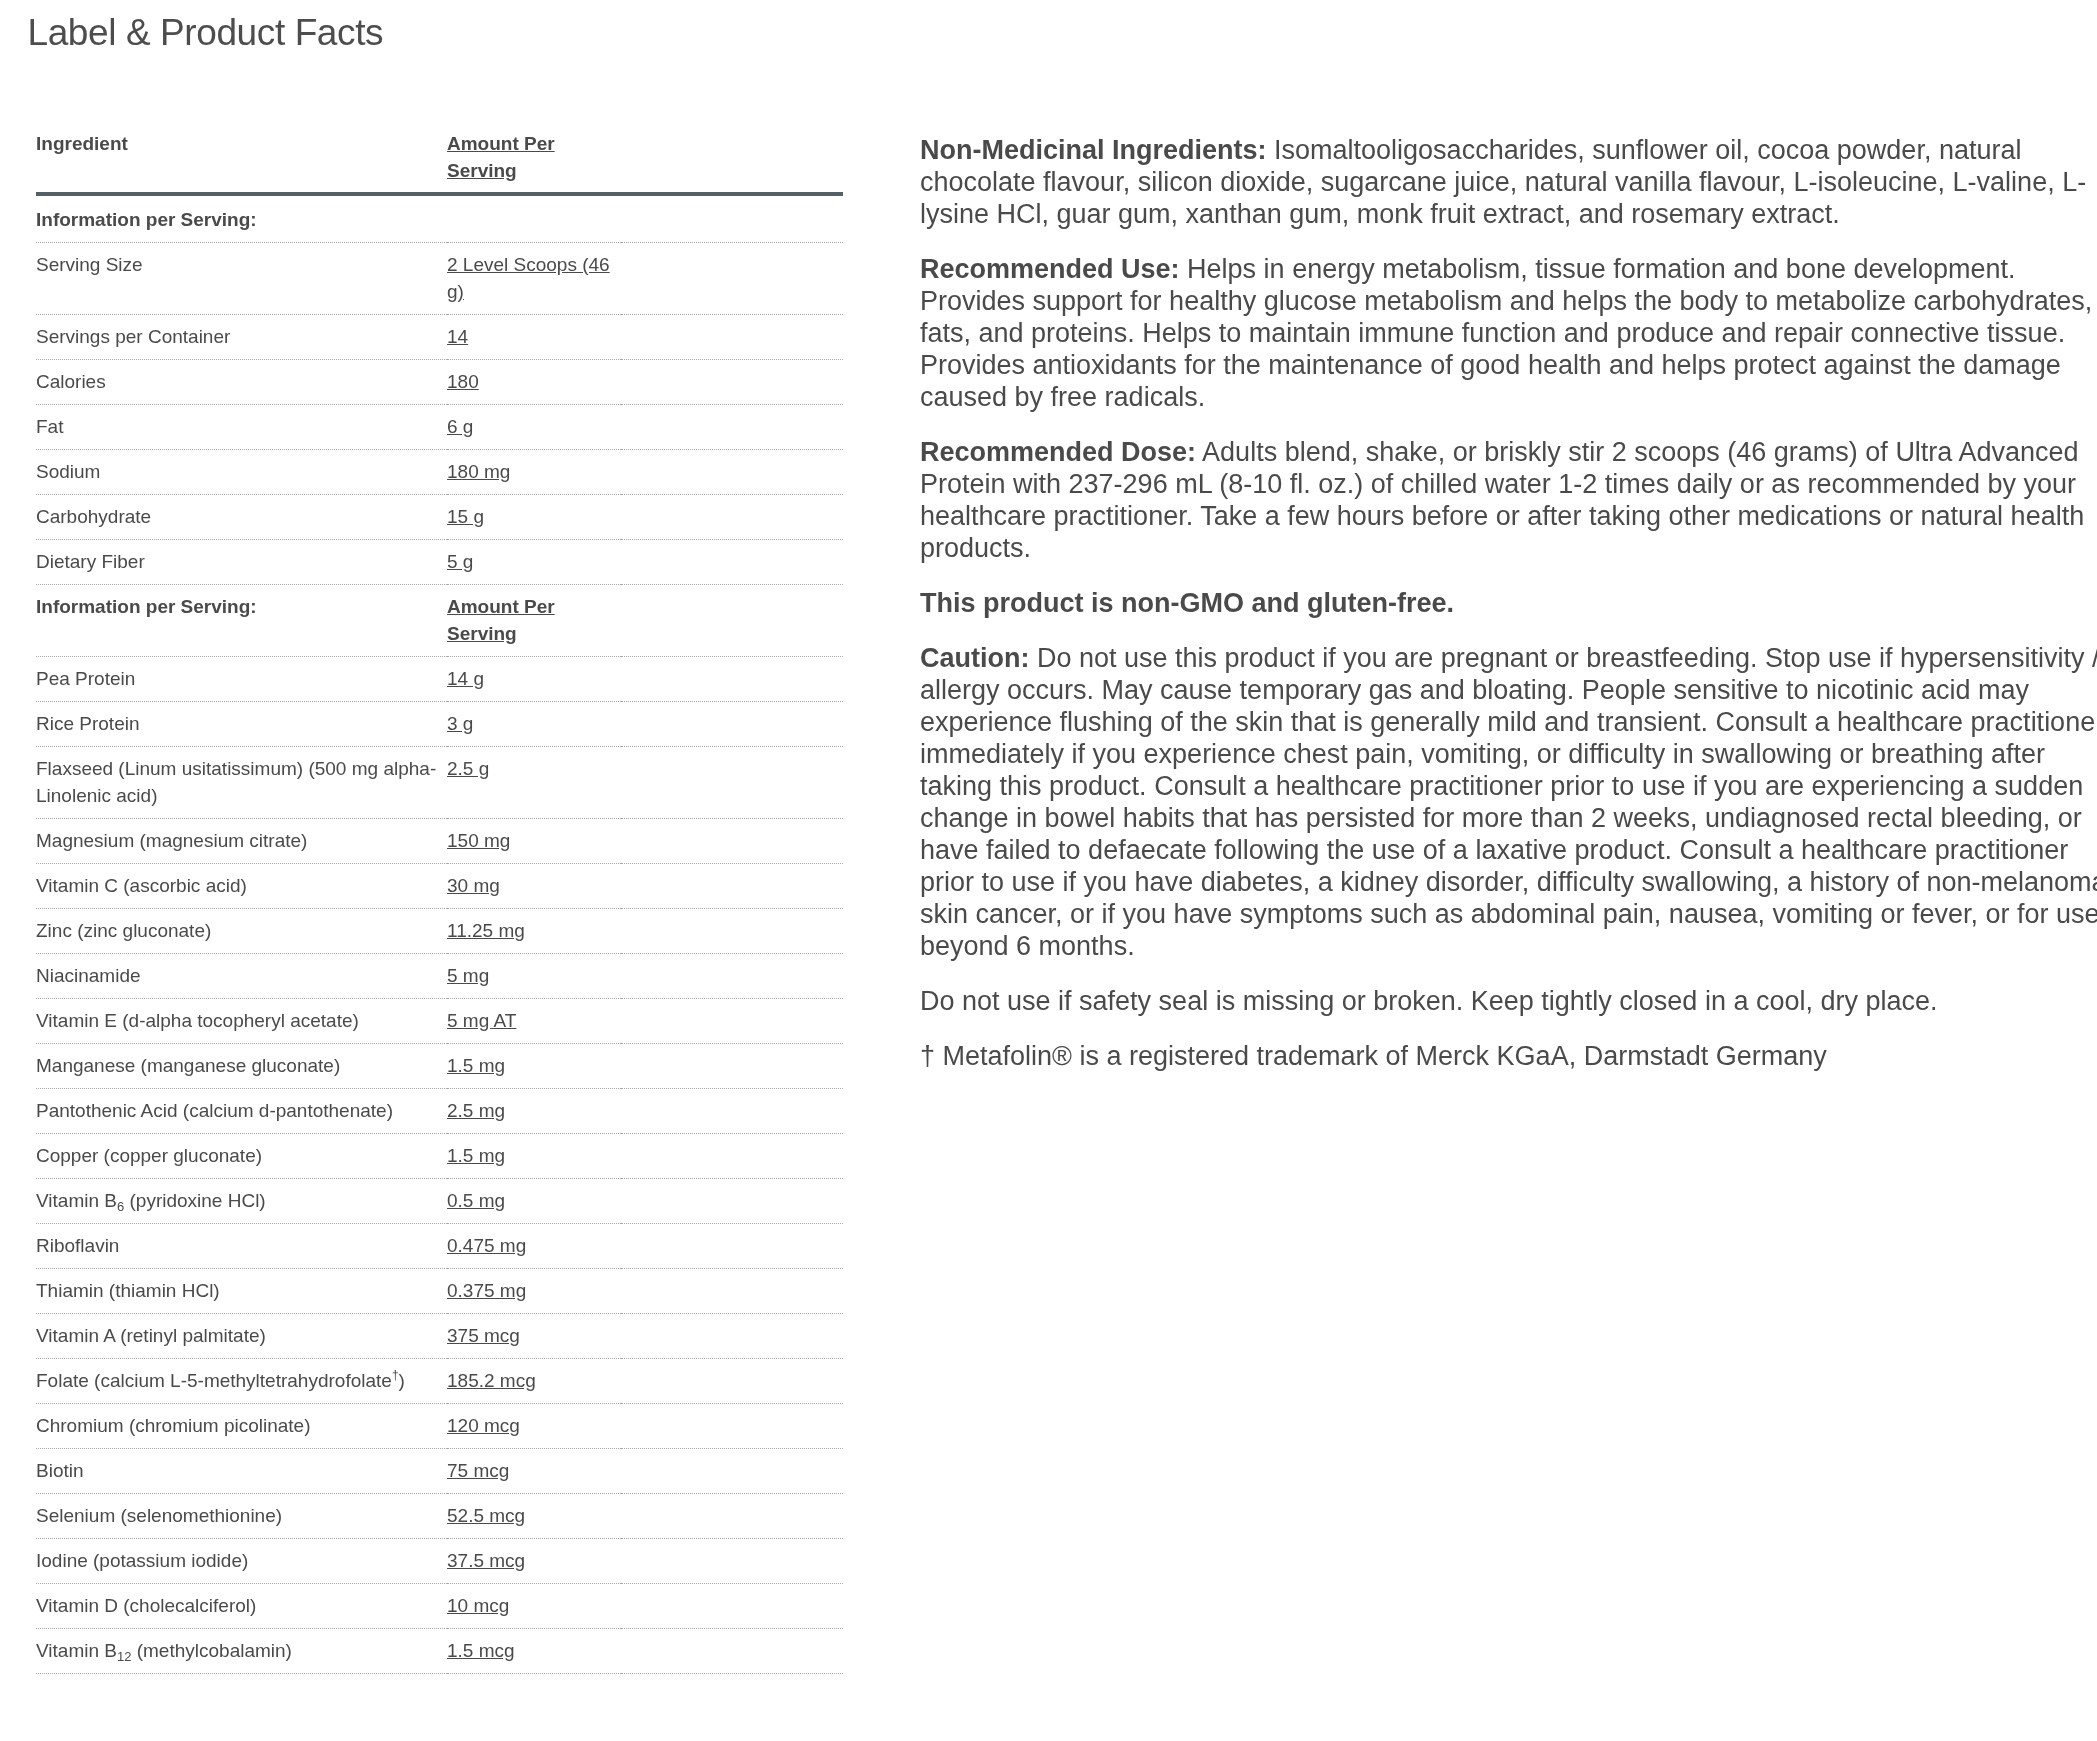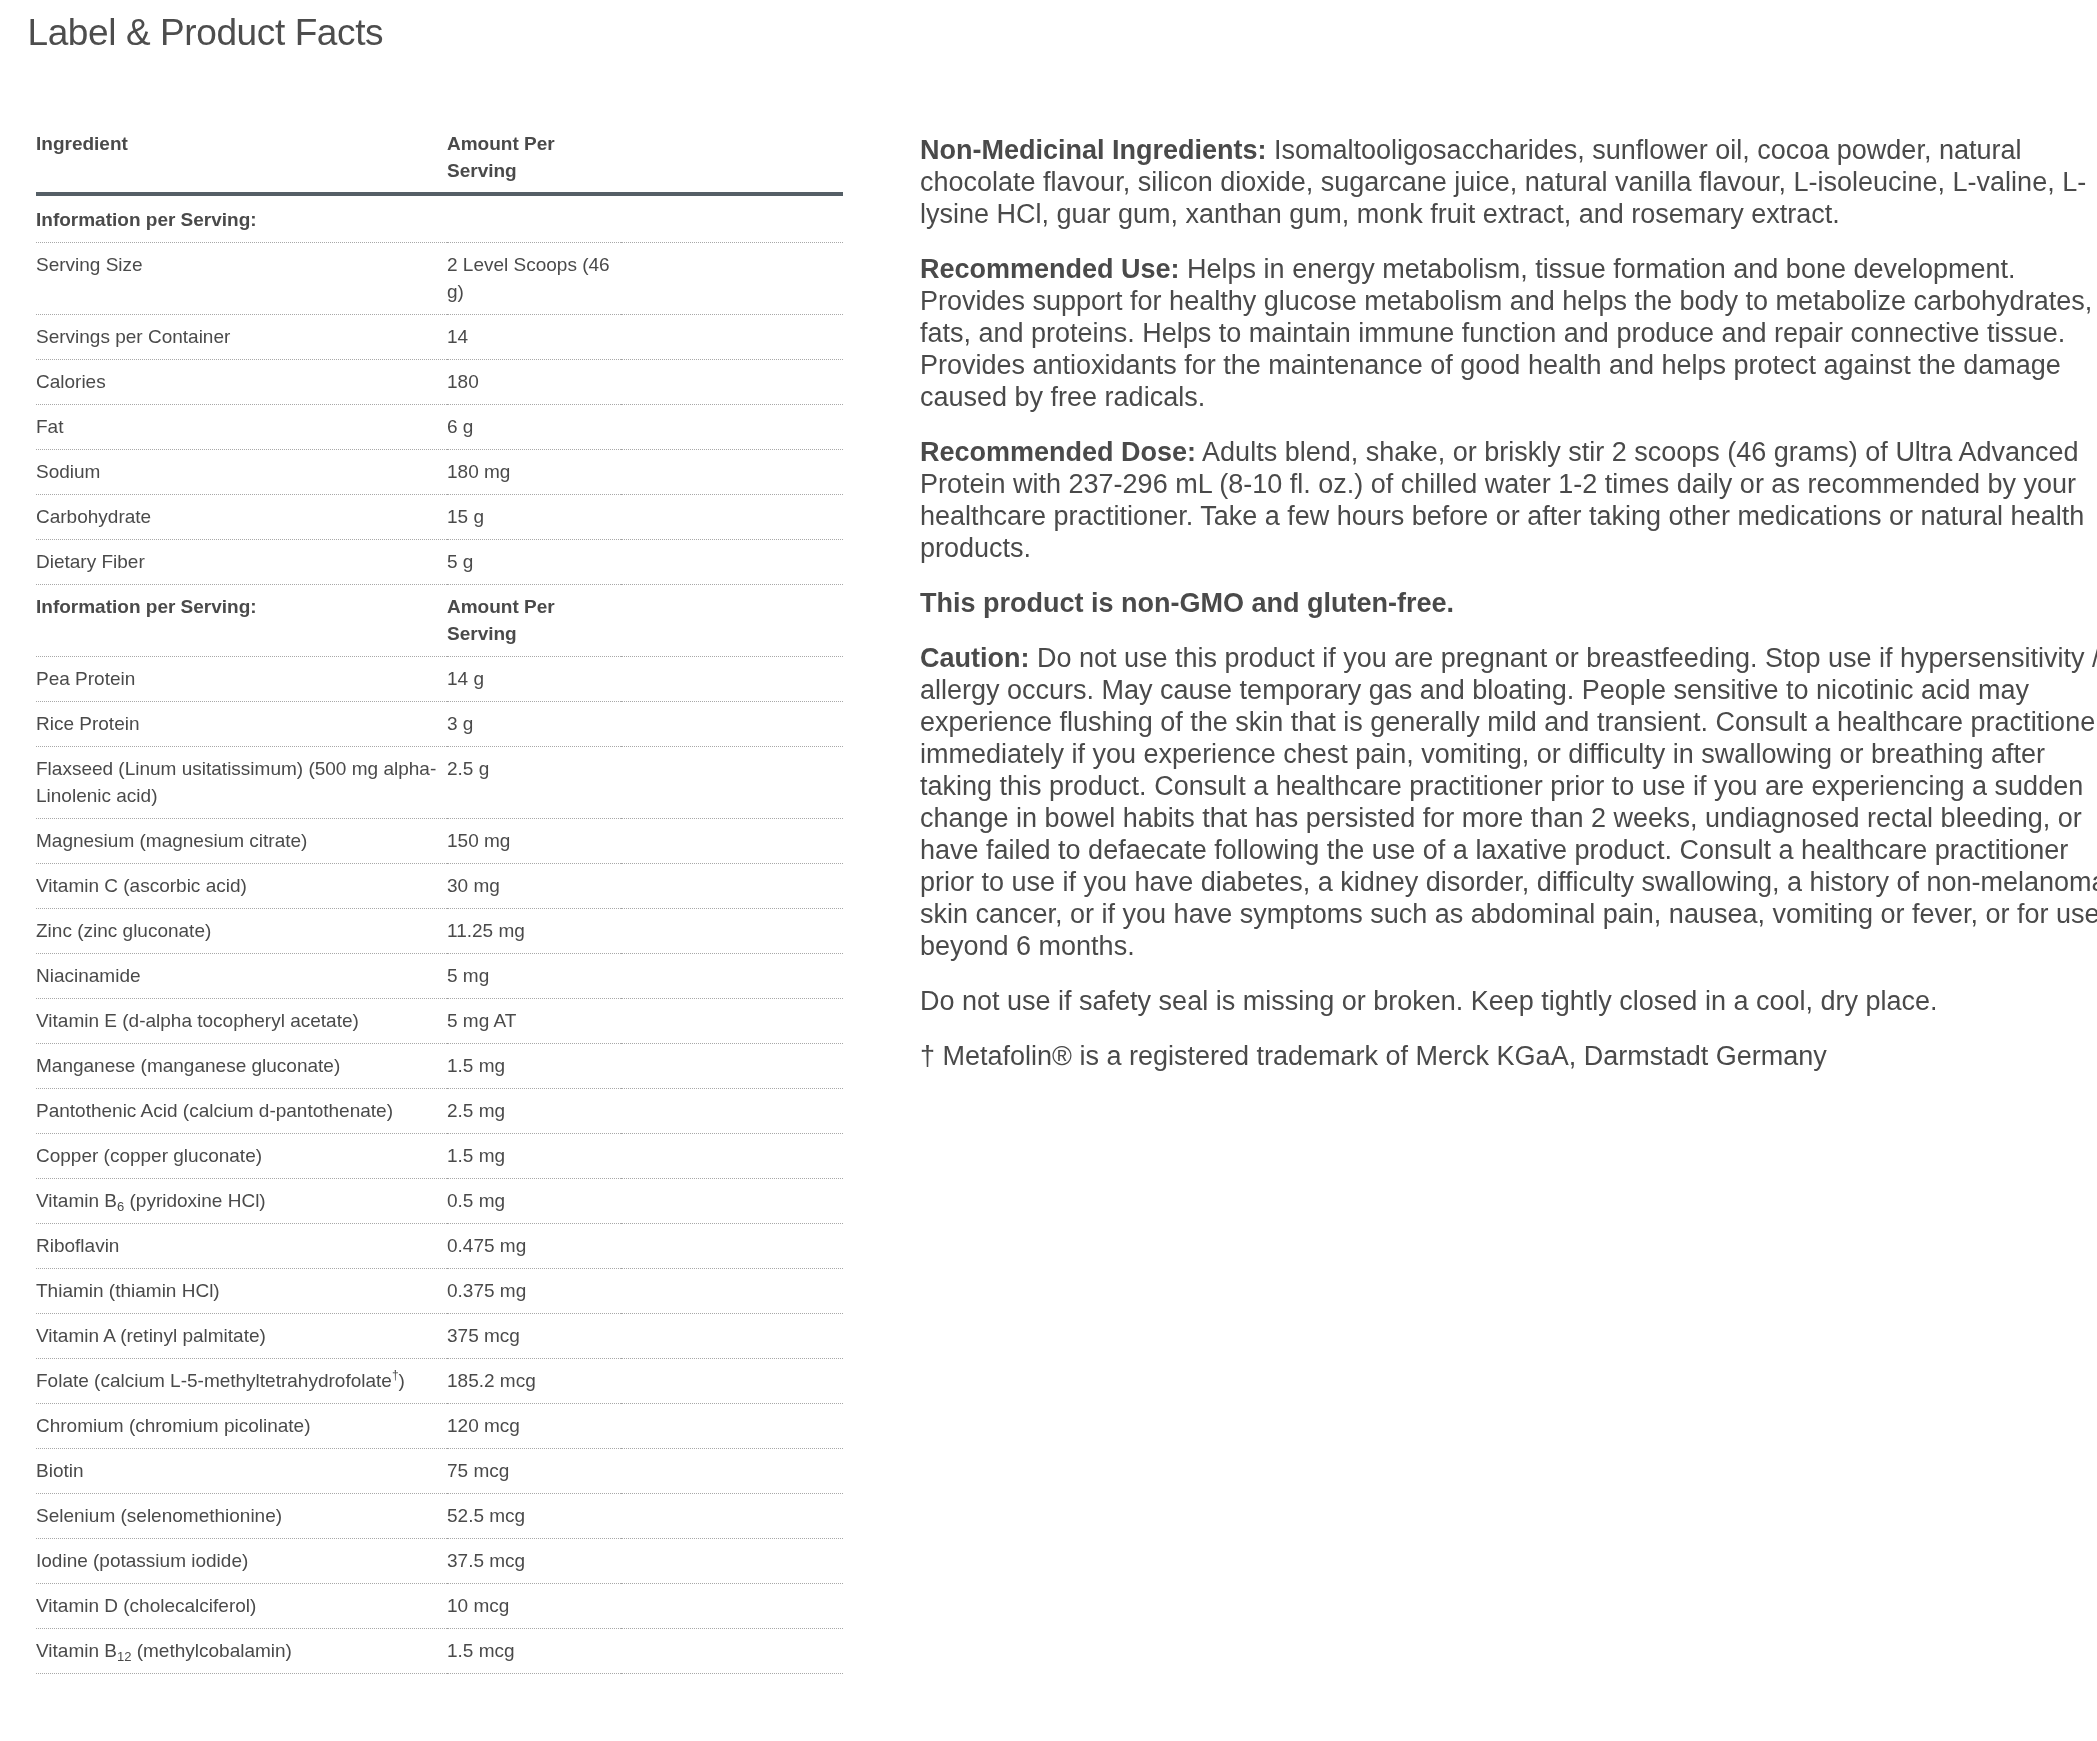--- a/index.html
+++ b/index.html
@@ -17,21 +17,21 @@
   .facts-table {
     position: absolute; left: 28px; top: 130px; width: 807px;
     border-collapse: collapse; font-size: 19px; line-height: 27px;
     font-family: "Liberation Sans", sans-serif;
     margin-left: 8px;
   }
   .facts-table th, .facts-table td {
     text-align: left; vertical-align: top; padding: 0;
   }
   .col-ing { width: 403px; padding-right: 8px !important; }
-  .col-amt { width: 174px; }
+  .col-amt { width: 174px; text-decoration: underline; }
   .facts-table thead th {
     font-weight: 700; padding-bottom: 8px !important;
     border-bottom: 4px solid #555f66;
   }
   .facts-table tbody td {
     padding-top: 8px !important; padding-bottom: 9px !important;
     border-bottom: 1.6px dotted #a8a8a8;
   }
   .facts-table tbody tr.section td { font-weight: 700; }
   .facts-table tbody tr.first-section td { padding-top: 9.7px !important; }

